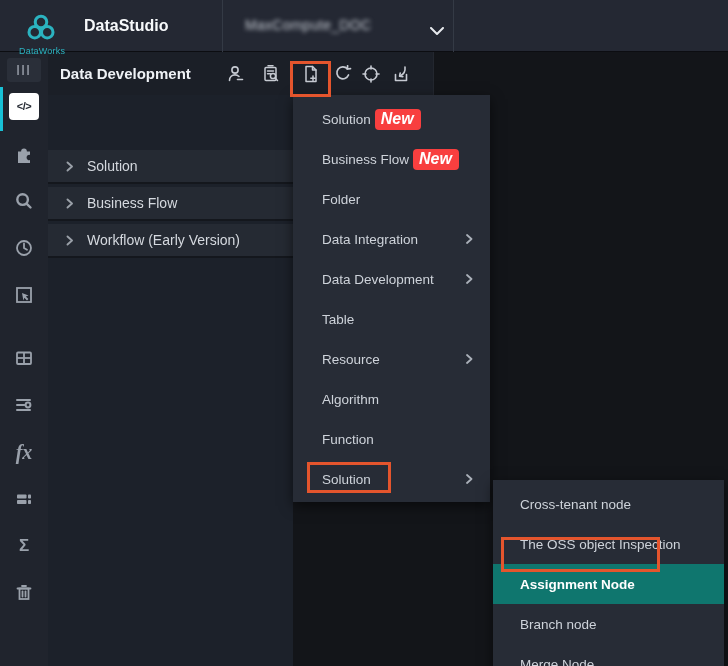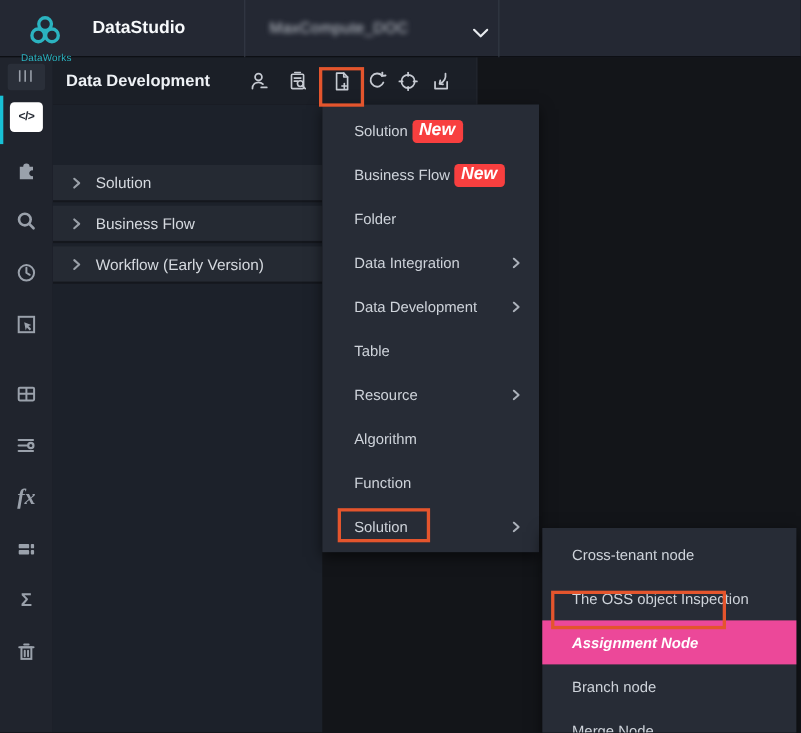--- a/index.html
+++ b/index.html
@@ -56,21 +56,21 @@
   .menu-item{position:relative;height:40px;display:flex;align-items:center;padding-left:29px;
     font-size:13.5px;color:var(--mtext);cursor:pointer;}
   .menu-badge{display:inline-block;margin-left:4px;background:var(--badge);color:#fff;
     font-size:16px;font-weight:700;font-style:italic;padding:1px 7px 2px 6px;border-radius:4px;}
   .menu-chevron{position:absolute;right:17px;top:15px;display:flex;}
 
   
   .submenu{left:493px;top:440px;width:231px;height:208px;background:var(--menu);z-index:21;
     box-shadow:0 4px 12px rgba(0,0,0,.55);padding-top:4px;margin-top:40px;}
   .submenu .menu-item{padding-left:27px;}
-  .submenu .menu-item.hl{background:#ec4899;color:#ffffff;font-weight:700;font-style:italic;}
+  .submenu .menu-item.hl{background:#0f766e;color:#ffffff;font-weight:700;}
 
   
   .anno{border:3px solid var(--accent);z-index:40;pointer-events:none;}
   .anno-newfile{left:290px;top:61px;width:41px;height:36px;}
   .anno-control{left:307px;top:462px;width:84px;height:31px;}
   .anno-assign{left:501px;top:537px;width:159px;height:35px;}
 </style>
 </head>
 <body>
 

